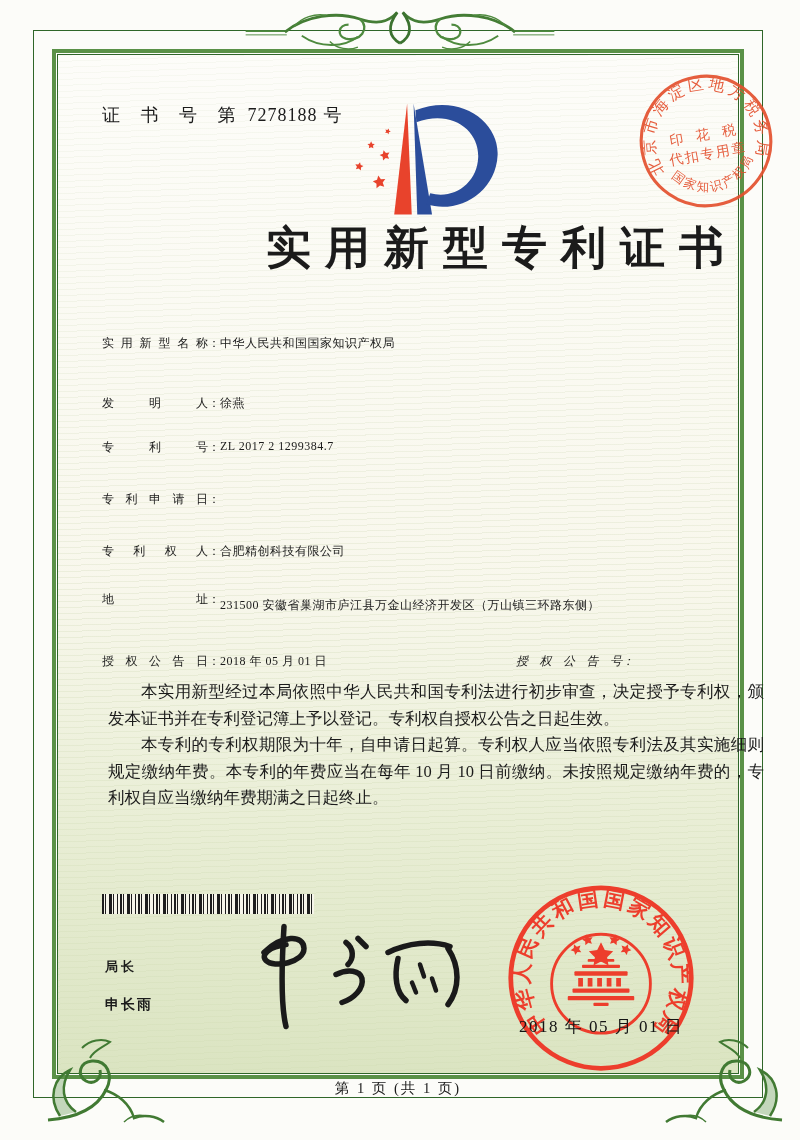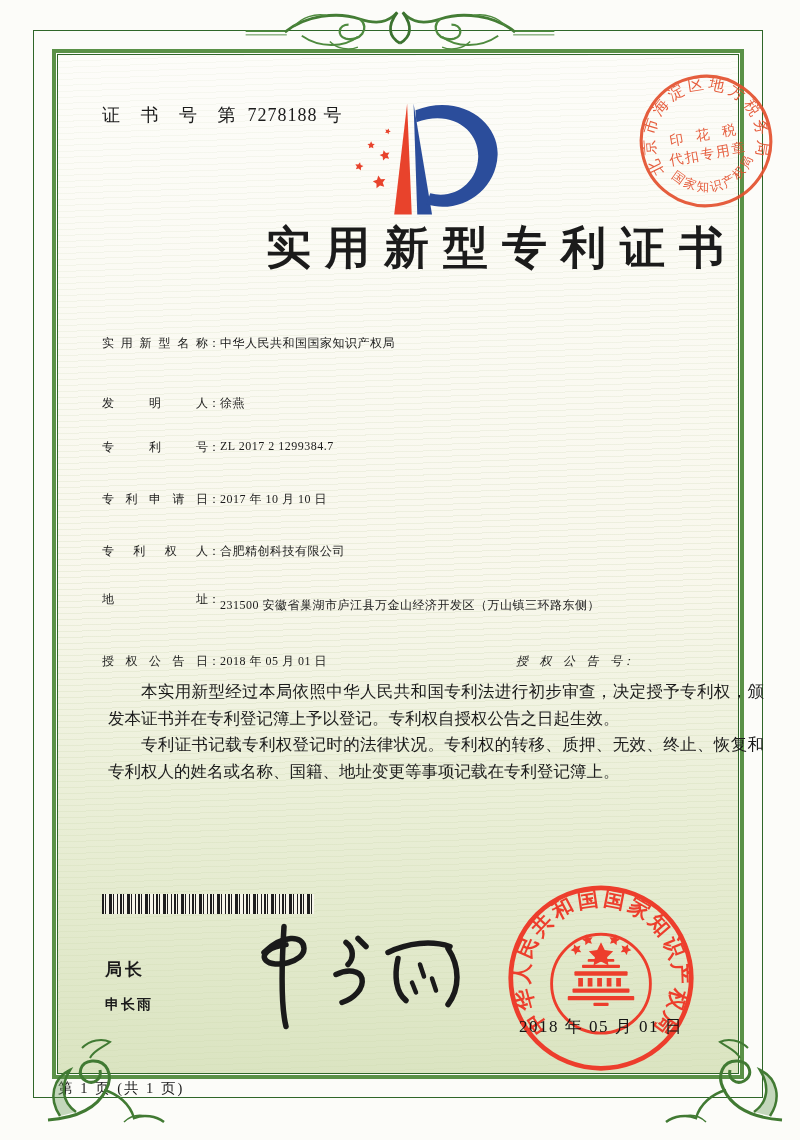--- a/index.html
+++ b/index.html
@@ -39,31 +39,31 @@
   .grant2{position:absolute;left:414px;top:0;display:flex;font-style:italic;}
   .paras{position:absolute;left:50px;top:624px;width:656px;font-size:16.5px;line-height:26.5px;text-align:justify;}
   .paras p{margin:0;text-indent:2em;}
   
   .barcode{position:absolute;left:44px;top:839px;width:212px;height:20px;
     background:repeating-linear-gradient(90deg,
       #1d1d1d 0 2px,#f6f5ea 2px 3px,#1d1d1d 3px 4px,#f6f5ea 4px 7px,
       #1d1d1d 7px 10px,#f6f5ea 10px 11px,#1d1d1d 11px 12px,#f6f5ea 12px 15px,
       #1d1d1d 15px 16px,#f6f5ea 16px 18px);}
   
-  .signer-title{position:absolute;left:47px;top:903px;font-size:17px;font-weight:600;
+  .signer-title{position:absolute;left:47px;top:903px;font-size:13px;font-weight:600;
     font-family:Liberation Mono, monospace;letter-spacing:3px;}
   .signer-name{position:absolute;left:47px;top:941px;font-size:14px;font-weight:600;
     font-family:Liberation Mono, monospace;letter-spacing:2px;}
   .signature{position:absolute;left:150px;top:862px;width:270px;height:118px;}
   
   .tax-stamp{position:absolute;left:574px;top:12px;width:148px;height:148px;transform:rotate(-10deg);opacity:.92;}
   .seal{position:absolute;left:448px;top:828px;width:190px;height:190px;opacity:.95;}
   .seal-date{position:absolute;left:448px;top:960px;width:190px;text-align:center;
     font-size:17px;letter-spacing:1.5px;color:#141414;z-index:5;white-space:nowrap;}
-  .footer{position:absolute;left:0;top:1024px;width:100%;text-align:left;font-size:14.5px;letter-spacing:2px;}
+  .footer{position:absolute;left:0;top:1024px;width:100%;text-align:center;font-size:14.5px;letter-spacing:2px;}
   
   .orn-top{position:absolute;left:235px;top:4px;width:330px;height:58px;z-index:3;}
   .orn-bl{position:absolute;left:38px;top:1028px;width:132px;height:106px;z-index:3;}
   .orn-br{position:absolute;left:660px;top:1028px;width:132px;height:106px;z-index:3;transform:scaleX(-1);}
   svg text{font-family:"Liberation Serif","DejaVu Serif",serif;}
 </style>
 </head>
 <body>
 
 <div class="paper">
@@ -122,21 +122,20 @@
               <span class="fval">徐燕</span>
         </div>
         <div class="frow" style="top:384px">
           <span class="flabel">专利号</span>
               <span class="fcolon">：</span>
               <span class="fval">ZL 2017 2 1299384.7</span>
         </div>
         <div class="frow" style="top:436px">
           <span class="flabel">专利申请日</span>
               <span class="fcolon">：</span>
-              <span class="fval">2017 年 10 月 10 日</span>
         </div>
         <div class="frow" style="top:488px">
           <span class="flabel">专利权人</span>
               <span class="fcolon">：</span>
               <span class="fval">合肥精创科技有限公司</span>
         </div>
         <div class="frow addr" style="top:536px">
           <span class="flabel">地址</span>
               <span class="fcolon">：</span>
               <span class="fval">231500 安徽省巢湖市庐江县万金山经济开发区（万山镇三环路东侧）</span>
@@ -147,21 +146,21 @@
               <span class="fcolon">：</span>
               <span class="fval">2018 年 05 月 01 日</span>
           <span class="grant2">
             <span class="flabel">授权公告号</span>
                 <span class="fcolon">：</span>
           </span>
         </div>
 
         <div class="paras">
           <p>本实用新型经过本局依照中华人民共和国专利法进行初步审查，决定授予专利权，颁发本证书并在专利登记簿上予以登记。专利权自授权公告之日起生效。</p>
-          <p>专利证书记载专利权登记时的法律状况。专利权的转移、质押、无效、终止、恢复和专利权人的姓名或名称、国籍、地址变更等事项记载在专利登记簿上。</p>
+          <p>本专利的专利权期限为十年，自申请日起算。专利权人应当依照专利法及其实施细则规定缴纳年费。本专利的年费应当在每年 10 月 10 日前缴纳。未按照规定缴纳年费的，专利权自应当缴纳年费期满之日起终止。</p>
         </div>
 
         <div class="barcode"></div>
 
         <div class="signer-title">局长</div>
         <div class="signer-name">申长雨</div>
 
         <svg class="signature" viewBox="0 0 270 115" fill="none" stroke="#1a1a1a" stroke-width="5.5" stroke-linecap="round">
           <path d="M56,34 C74,16 96,16 96,30 C96,44 66,50 58,42 C52,36 62,28 78,26"></path>
           <path d="M76,8 C74,40 72,84 78,108"></path>

